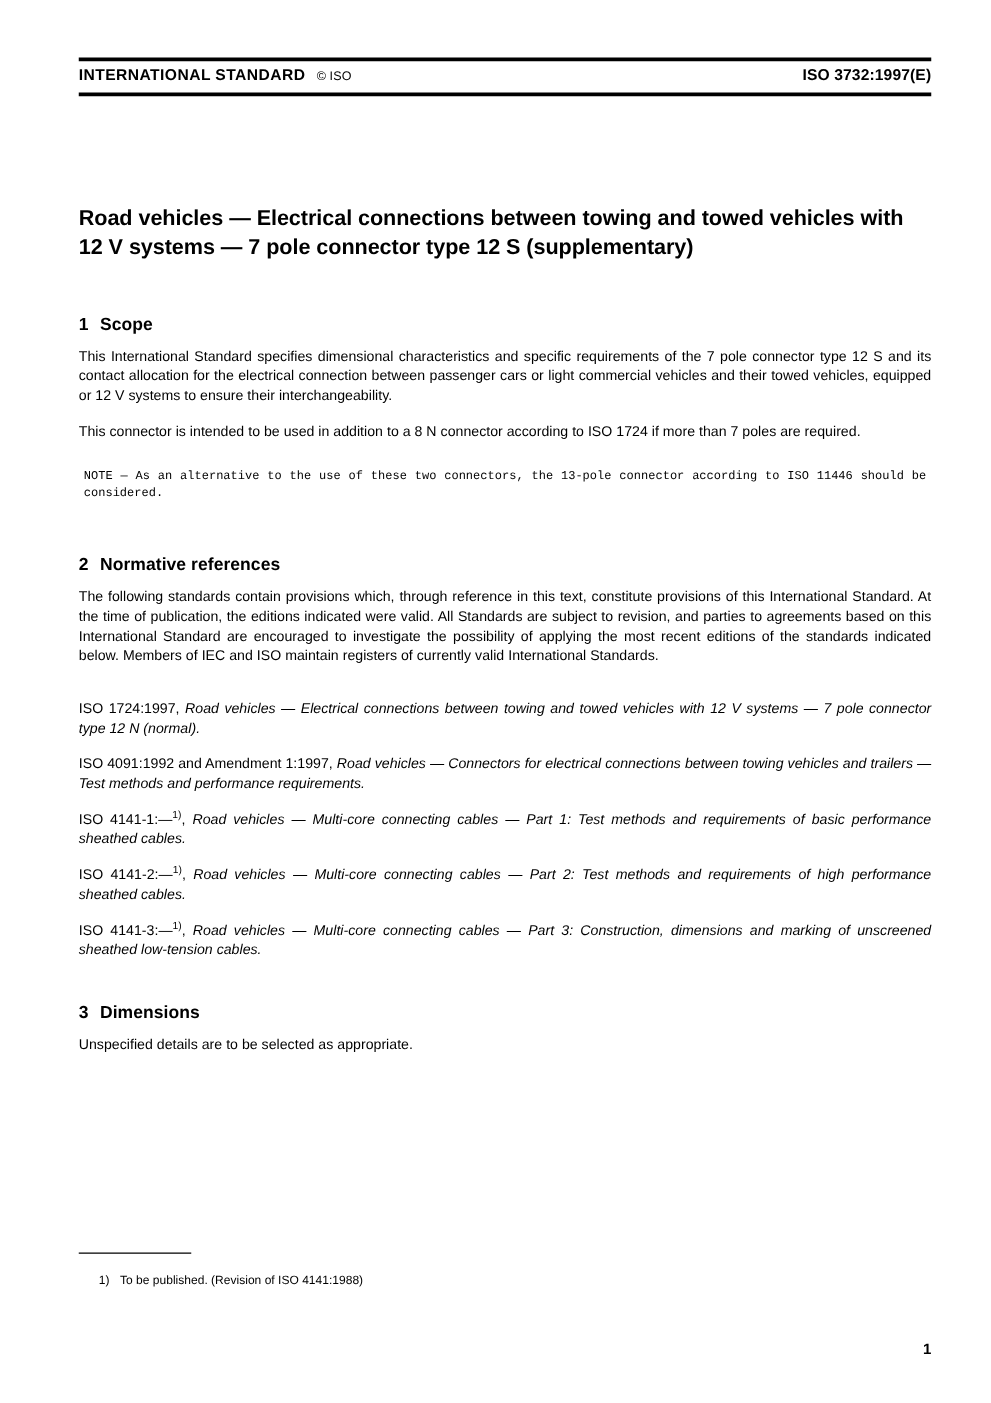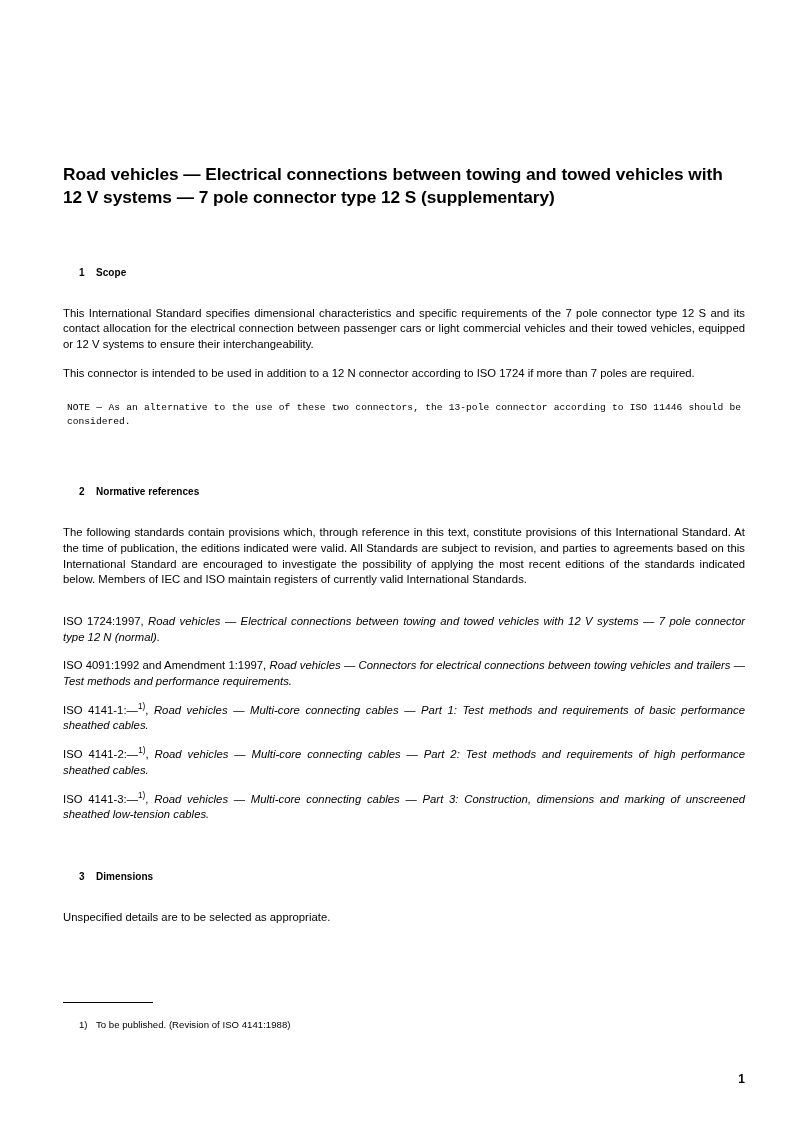--- a/index.html
+++ b/index.html
@@ -77,23 +77,23 @@
   .doc-title {
     font-size: 17.3px;
     font-weight: bold;
     line-height: 1.32;
     letter-spacing: -0.05px;
     margin: 0 0 0 0;
     text-align: left;
   }
 
   .h-section {
-    font-size: 10px;
-    font-weight: bold;
-    margin: 16px;
+    font-size: 14px;
+    font-weight: bold;
+    margin: 0;
     letter-spacing: 0.05px;
   }
   .h-section .num {
     display: inline-block;
     min-width: 17px;
   }
 
   p.body {
     font-size: 11.3px;
     line-height: 1.39;
@@ -162,36 +162,47 @@
     top: 1072px;
     font-size: 12px;
     font-weight: bold;
   }
 </style>
 </head>
 <body>
 
 <div class="page">
 
+  <div class="header">
+    <div class="rule-top"></div>
+    <div class="header-row">
+      <div class="header-left">
+        <span class="hdr-title">INTERNATIONAL STANDARD</span>
+        <span class="hdr-copy">© ISO</span>
+      </div>
+      <span class="hdr-right">ISO 3732:1997(E)</span>
+    </div>
+    <div class="rule-bottom"></div>
+  </div>
 
   <div class="content">
 
     <h1 class="doc-title">Road vehicles — Electrical connections between towing and towed vehicles with 12 V systems — 7 pole connector type 12 S (supplementary)</h1>
 
     <div class="gap-title-to-s1"></div>
 
     <h2 class="h-section"><span class="num">1</span><span>Scope</span></h2>
 
     <div class="gap-h-to-p"></div>
 
     <p class="body">This International Standard specifies dimensional characteristics and specific requirements of the 7 pole connector type 12 S and its contact allocation for the electrical connection between passenger cars or light commercial vehicles and their towed vehicles, equipped or 12 V systems to ensure their interchangeability.</p>
 
     <div class="gap-p"></div>
 
-    <p class="body">This connector is intended to be used in addition to a 12 N connector according to ISO 1724 if more than 7 poles are required.</p>
+    <p class="body">This connector is intended to be used in addition to a 8 N connector according to ISO 1724 if more than 7 poles are required.</p>
 
     <div class="gap-p-note"></div>
 
     <p class="note">NOTE —   As an alternative to the use of these two connectors, the 13-pole connector according to ISO 11446 should be considered.</p>
 
     <div class="gap-sec"></div>
 
     <h2 class="h-section"><span class="num">2</span><span>Normative references</span></h2>
 
     <div class="gap-h-to-p"></div>

